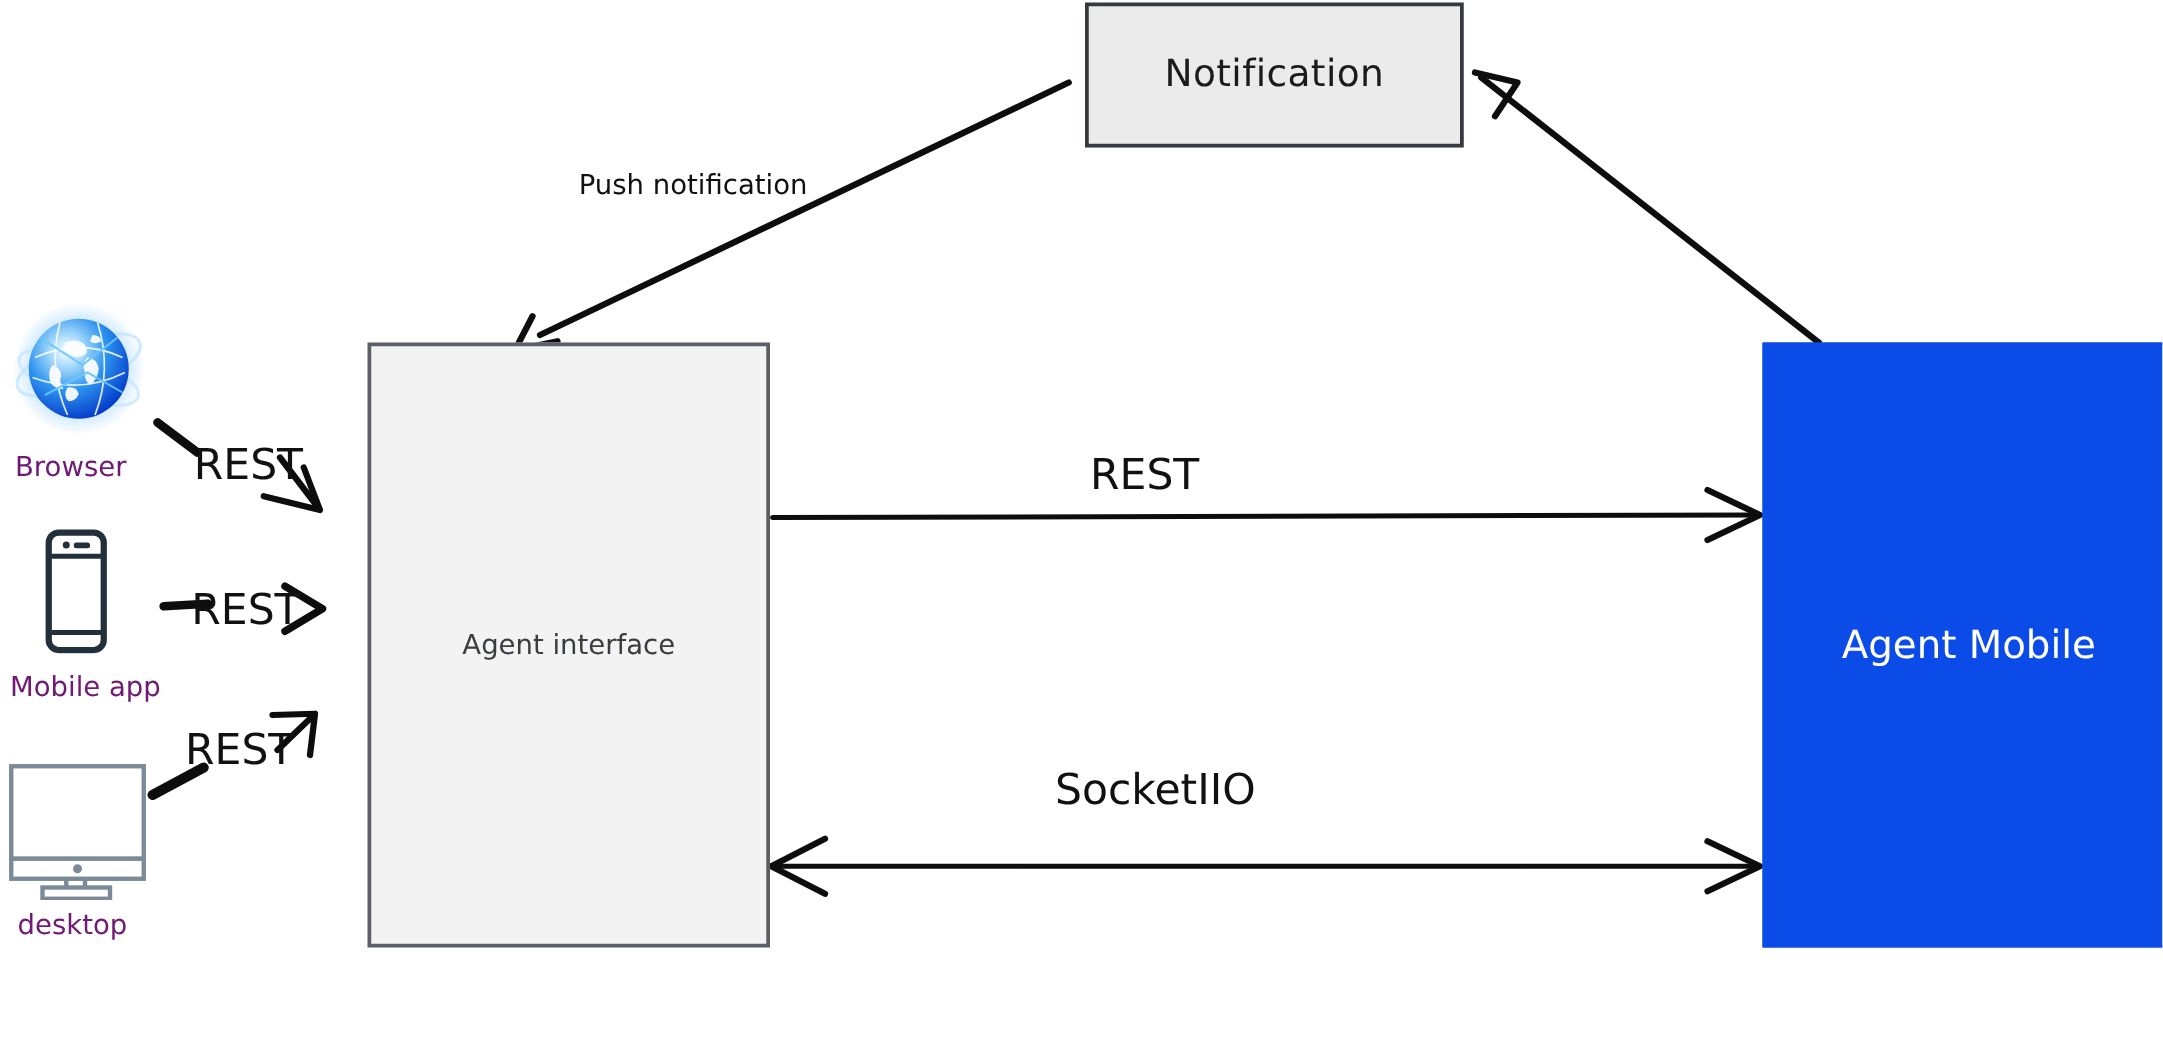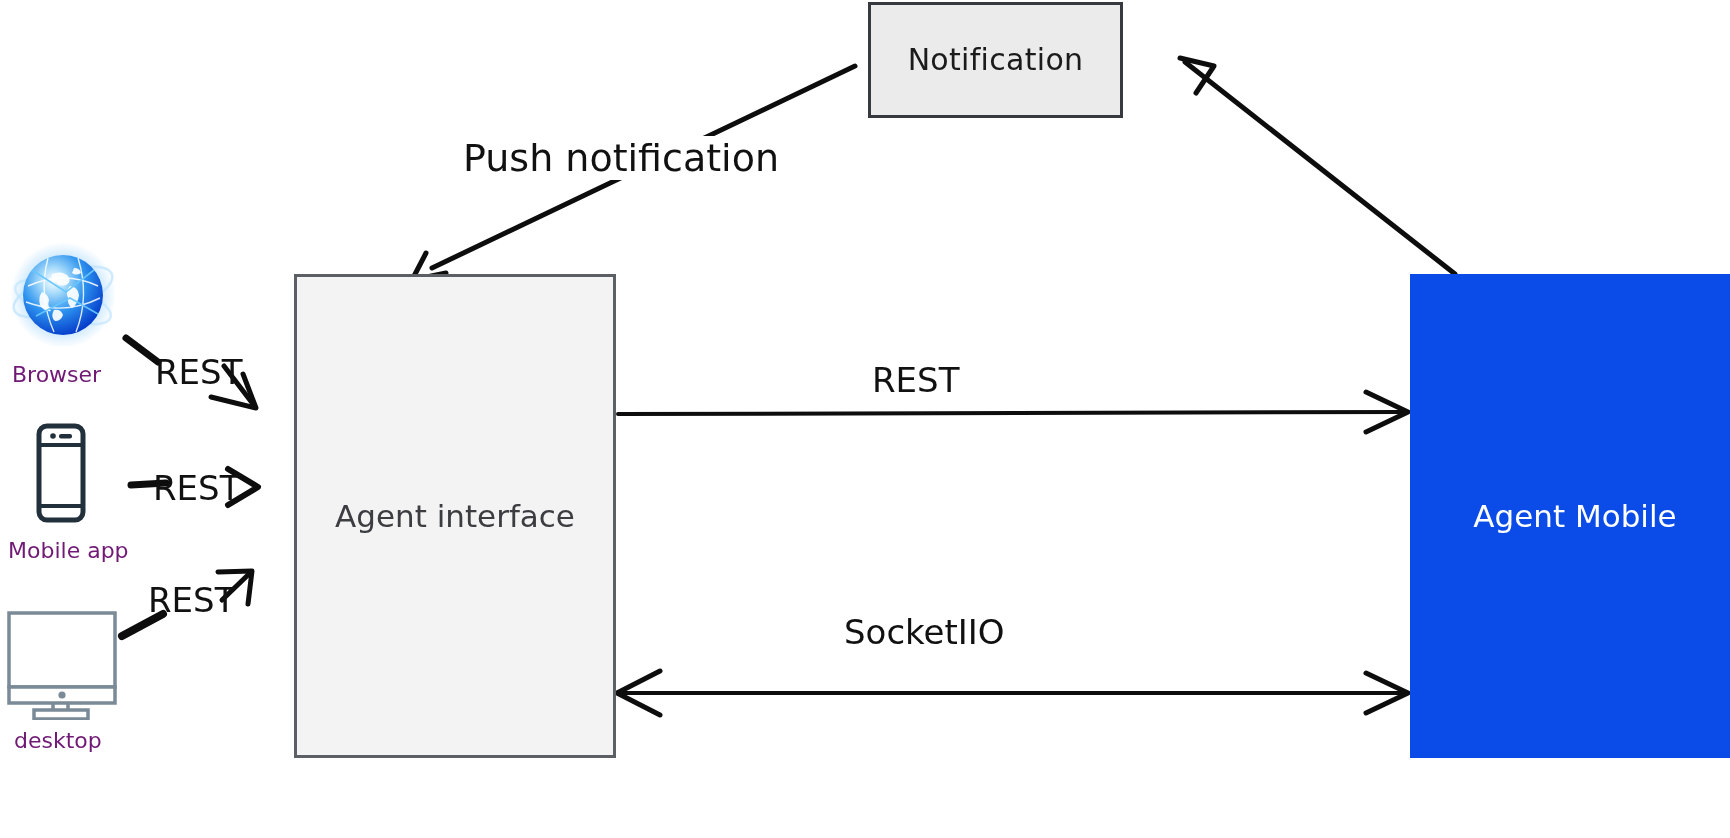--- a/index.html
+++ b/index.html
@@ -34,42 +34,42 @@
     position: absolute;
     box-sizing: border-box;
     display: flex;
     align-items: center;
     justify-content: center;
     text-align: center;
   }
   #node-notification {
     left: 868px;
     top: 2px;
-    width: 255px;
+    width: 303px;
     height: 116px;
     background: #ebebeb;
     border: 3px solid #36393d;
     flex-direction: column;
     line-height: 1.18;
   }
   #node-notification .label {
     font-size: 30px;
     color: #1b1b1b;
     letter-spacing: 0.3px;
   }
   #node-agent-interface {
     left: 294px;
     top: 274px;
     width: 322px;
     height: 484px;
     background: #f3f3f3;
     border: 3px solid #5c5f63;
   }
   #node-agent-interface .label {
-    font-size: 31px;
+    font-size: 22px;
     color: #3b3d40;
   }
   #node-agent-manager {
     left: 1410px;
     top: 274px;
     width: 330px;
     height: 484px;
     background: #0B4BE8;
     border: 2px solid #0B4BE8;
   }
@@ -83,21 +83,21 @@
     position: absolute;
     font-size: 34px;
     color: #111111;
     white-space: nowrap;
     background: transparent;
   }
   .edge-label.boxed {
     background: #ffffff;
     padding: 0 4px;
   }
-  #label-push-notification { left: 459px; top: 136px; font-size: 38px; }
+  #label-push-notification { left: 459px; top: 136px; font-size: 22px; }
   #label-rest-mid   { left: 868px; top: 360px; }
   #label-socketio   { left: 840px; top: 612px; }
   #label-rest-browser { left: 155px; top: 352px; transform: rotate(0deg); }
   #label-rest-mobile  { left: 153px; top: 468px; }
   #label-rest-desktop { left: 148px; top: 580px; }
 
   
   .client {
     position: absolute;
   }

